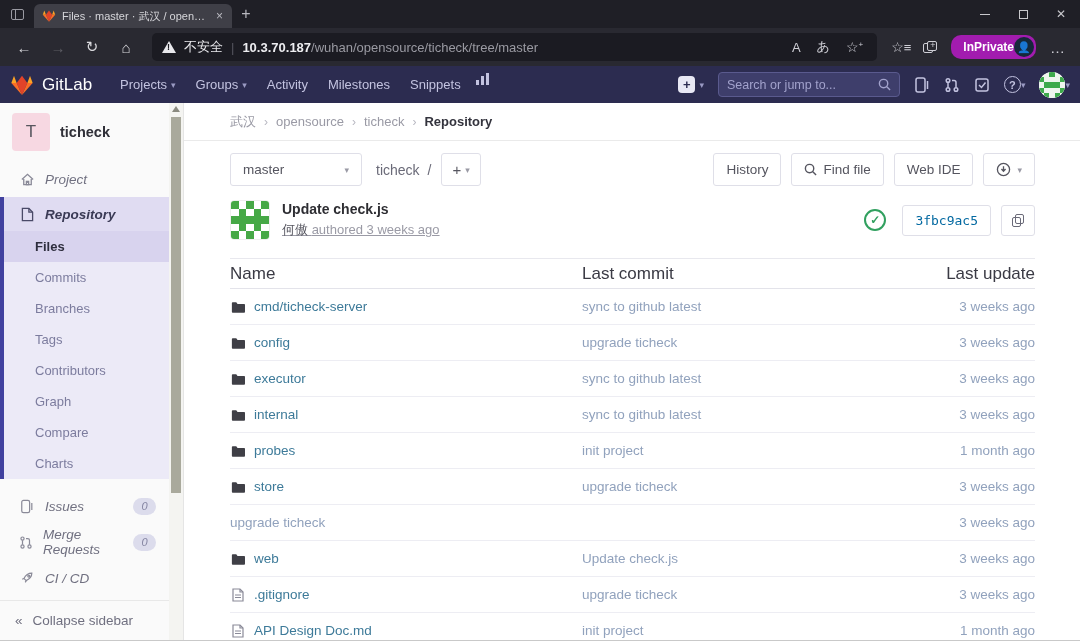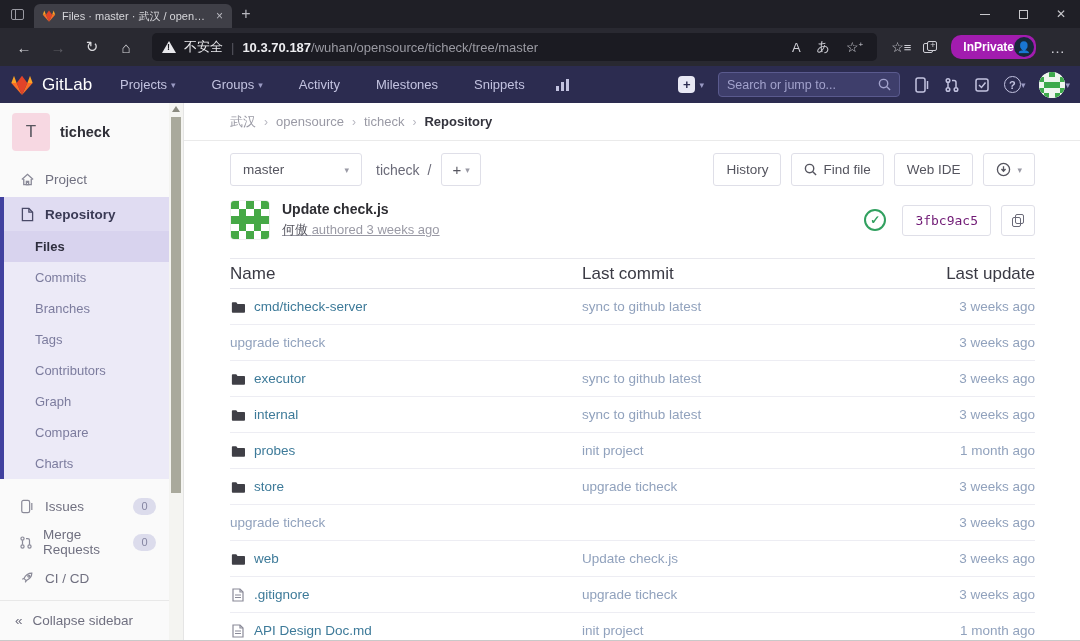--- a/index.html
+++ b/index.html
@@ -41,21 +41,21 @@
   .collections-ico .plus { position:absolute; left:7px; top:-1px; font-size:9px; color:#cfcfd6; }
   .inprivate { height:24px; background:#a21caf; border-radius:10px; display:flex; align-items:center; gap:0; padding:0 2px 0 12px; margin:0 6px; }
   .inprivate-label { color:#fff; font-size:12px; font-weight:bold; }
   .inprivate-avatar { width:20px; height:20px; border-radius:50%; background:#16283a; display:flex; align-items:center; justify-content:center; color:#9db4c8; font-size:11px; }
   .more-dots { color:#cfcfd6; font-size:15px; padding:0 6px; letter-spacing:1px; }
 
   
   .gl-nav { height:37px; background:#2c2c50; display:flex; align-items:center; padding:0 10px; color:#c3c3e0; }
   .gl-logo { display:flex; align-items:center; gap:8px; margin-right:18px; }
   .gl-brand { color:#fff; font-size:17px; }
-  .gl-links { display:flex; align-items:center; gap:16px; }
+  .gl-links { display:flex; align-items:flex-start; gap:0; }
   .gl-link { font-size:13px; color:#c3c3e0; padding:6px 10px; white-space:nowrap; display:flex; align-items:center; gap:4px; }
   .chev { font-size:9px; color:#9a9ac2; }
   .gl-chart-ico { margin-left:4px; }
   .gl-right { margin-left:auto; display:flex; align-items:center; gap:14px; }
   .plus-box { display:flex; align-items:center; gap:4px; }
   .plus-sq { width:17px; height:17px; background:#e8e8f4; border-radius:4px; color:#2c2c50; font-size:13px; font-weight:bold; display:flex; align-items:center; justify-content:center; line-height:1; }
   .gl-search { width:182px; height:25px; background:#3e3e6b; border:1px solid #5a5a8e; border-radius:4px; display:flex; align-items:center; padding:0 8px; }
   .gl-search input { flex:1; background:transparent; border:none; outline:none; color:#c9c9e6; font-size:12.5px; font-family:"Liberation Sans", sans-serif; min-width:0; }
   .gl-search input::placeholder { color:#a2a2cc; }
   .gl-ico { display:flex; align-items:center; color:#c3c3e0; }
@@ -64,21 +64,21 @@
 
   
   .page { height:538px; display:flex; background:#fff; border-bottom:1px solid #c9c9c9; }
 
   
   .sidebar { width:184px; background:#fafafa; border-right:1px solid #e5e5e5; position:relative; display:flex; flex-direction:column; }
   .sb-inner { width:170px; display:flex; flex-direction:column; height:100%; }
   .sb-project { display:flex; align-items:center; gap:10px; padding:10px 4px 10px 12px; height:58px; }
   .sb-avatar { width:38px; height:38px; border-radius:4px; background:#f7d8e2; color:#57565e; font-size:17px; display:flex; align-items:center; justify-content:center; }
   .sb-project-name { font-size:14.5px; font-weight:bold; color:#303038; }
-  .sb-item { height:36px; display:flex; align-items:center; gap:10px; padding-left:15px; font-size:13.5px; color:#707080; border-left:4px solid transparent; }
+  .sb-item { height:36px; display:flex; align-items:center; gap:10px; padding-left:15px; font-size:13.5px; color:#707080; border-left:4px solid transparent;font-style:italic; }
   .sb-item .ico { width:16px; display:flex; justify-content:center; color:#8a8a98; }
   .sb-item.repo-parent { background:#e0dcf2; border-left-color:#41419f; color:#3a3a55; font-weight:bold; height:34px; }
   .sb-item.repo-parent .ico { color:#4a4a68; }
   .sb-sub { background:#eceaf7; border-left:4px solid #41419f; }
   .sb-sub-item { height:31px; display:flex; align-items:center; padding-left:31px; font-size:13px; color:#7c7c9e; }
   .sb-sub-item.active { background:#d8d3ee; color:#2e2e3e; font-weight:bold; }
   .sb-gap { height:9px; }
   .badge { margin-left:auto; margin-right:14px; background:#dcdcec; color:#8585a2; font-size:11px; border-radius:9px; min-width:23px; height:17px; display:flex; align-items:center; justify-content:center; }
   .sb-collapse { margin-top:auto; border-top:1px solid #e8e8e8; height:40px; display:flex; align-items:center; gap:10px; padding-left:15px; font-size:13.5px; color:#707080; }
   .sb-scrollbar { position:absolute; right:0; top:0; width:14px; height:100%; background:#f4f4f1; }
@@ -101,21 +101,21 @@
   .tc-right { margin-left:auto; display:flex; gap:10px;text-align:center; }
 
   .commit-panel { margin-top:14px; display:flex; align-items:center; padding-bottom:18px; }
   .identicon { width:40px; height:40px; border-radius:4px; border:1px solid #eee; background:#fff; overflow:hidden; flex:0 0 auto; }
   .commit-text { margin-left:12px; min-width:0; }
   .commit-title { font-size:14px; font-weight:bold; color:#2e2e33; }
   .commit-meta { font-size:13px; color:#9a9aa5; margin-top:4px;text-decoration:underline; }
   .commit-author { color:#55555f; }
   .commit-right { margin-left:auto; display:flex; align-items:center; gap:10px; }
   .status-check { width:22px; height:22px; border-radius:50%; border:2px solid #31a05f; color:#31a05f; font-size:12px; font-weight:bold; display:flex; align-items:center; justify-content:center; margin-right:6px; }
-  .hash-box { height:31px; border:1px solid #dfdfe8; border-radius:3px; display:flex; align-items:center; padding:0 12px; font-family:"DejaVu Sans Mono", monospace; font-size:13px; color:#701a75; background:#fff; }
+  .hash-box { height:31px; border:1px solid #dfdfe8; border-radius:3px; display:flex; align-items:center; padding:0 12px; font-family:"DejaVu Sans Mono", monospace; font-size:13px; color:#0369a1; background:#fff; }
   .copy-btn { width:34px; height:31px; border:1px solid #dfdfe8; border-radius:3px; background:#fff; display:flex; align-items:center; justify-content:center; }
   .copy-ico { position:relative; width:12px; height:13px; }
   .copy-ico .p1 { position:absolute; left:0; bottom:0; width:9px; height:10px; border:1px solid #6a6a78; border-radius:2px; }
   .copy-ico .p2 { position:absolute; right:0; top:0; width:9px; height:10px; border:1px solid #6a6a78; border-radius:2px; background:#fff; }
 
   .ftable { border-top:1px solid #e8e8ee; }
   .frow { display:flex; align-items:center; height:36px; border-bottom:1px solid #ededf3; font-size:13.5px; }
   .frow.header { height:30px; border-bottom:1px solid #e3e3ea; color:#3a3a44; font-size:17px; }
   .c1 { width:352px; display:flex; align-items:center; gap:8px; min-width:0; }
   .c2 { flex:1; min-width:0; }
@@ -489,20 +489,29 @@
                   <path d="M1 2 a1 1 0 0 1 1-1 h4 l1.5 2 H15 a1 1 0 0 1 1 1 v8 a1 1 0 0 1 -1 1 H2 a1 1 0 0 1 -1 -1 Z" fill="#3f3f46"></path>
                 </svg>
               </span>
 
               <span class="fname">cmd/ticheck-server</span>
             </div>
             <div class="c2"><span class="fcommit">sync to github latest</span></div>
             <div class="c3"><span class="fdate">3 weeks ago</span></div>
           </div>
           <div class="frow folder">
+            <div class="c1">
+              <span class="icon folder-ico">
+                <svg width="14" height="12" viewBox="0 0 16 13">
+                  <path d="M1 2 a1 1 0 0 1 1-1 h4 l1.5 2 H15 a1 1 0 0 1 1 1 v8 a1 1 0 0 1 -1 1 H2 a1 1 0 0 1 -1 -1 Z" fill="#3f3f46"></path>
+                </svg>
+              </span>
+
+              <span class="fname">config</span>
+            </div>
             <div class="c2"><span class="fcommit">upgrade ticheck</span></div>
             <div class="c3"><span class="fdate">3 weeks ago</span></div>
           </div>
           <div class="frow folder">
             <div class="c1">
               <span class="icon folder-ico">
                 <svg width="14" height="12" viewBox="0 0 16 13">
                   <path d="M1 2 a1 1 0 0 1 1-1 h4 l1.5 2 H15 a1 1 0 0 1 1 1 v8 a1 1 0 0 1 -1 1 H2 a1 1 0 0 1 -1 -1 Z" fill="#3f3f46"></path>
                 </svg>
               </span>

